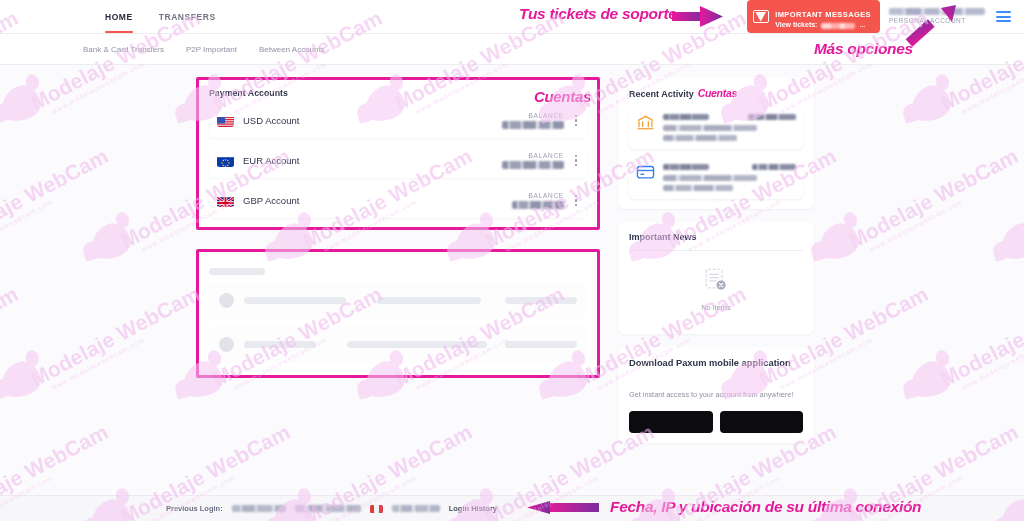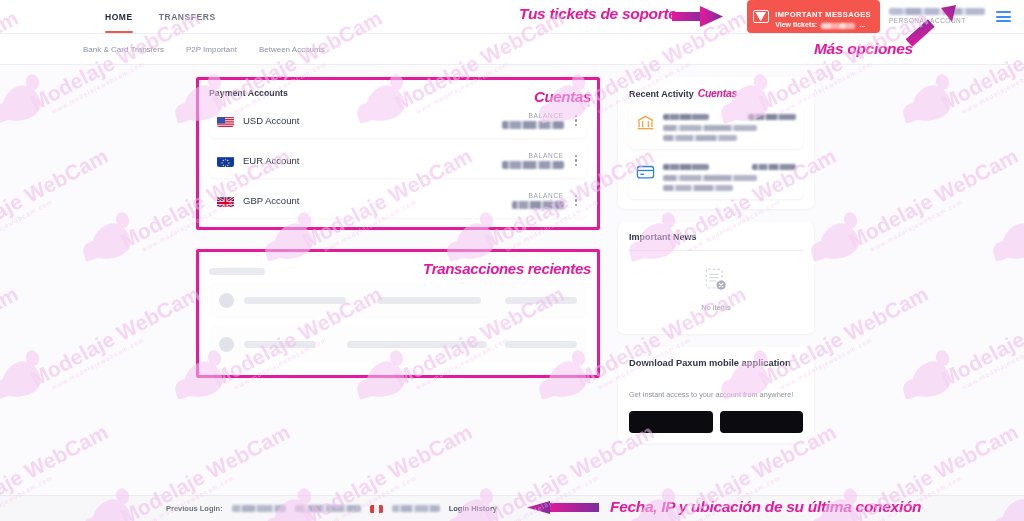--- a/index.html
+++ b/index.html
@@ -555,21 +555,20 @@
           <span class="sk" style="width:104px;height:7px;margin-left:21px"></span>
           <span class="sk" style="width:72px;height:7px;margin-left:auto"></span>
         </div>
         <div class="sk-row">
           <span class="sk-circ"></span>
           <span class="sk" style="width:72px;height:7px"></span>
           <span class="sk" style="width:140px;height:7px;margin-left:21px"></span>
           <span class="sk" style="width:72px;height:7px;margin-left:auto"></span>
         </div>
       </div>
-      <div class="anno-label" style="right:6px;top:8px;font-size:15px">Transacciones recientes</div>
     </div>
   </div>
 
   <div id="rightcol">
 
     <div class="rcard" style="margin-top:0">
       <div style="display:flex;align-items:baseline;gap:4px">
         <span class="rtitle">Recent Activity</span>
         <span class="anno-label" style="position:static;font-size:10.5px">Cuentas</span>
       </div>

